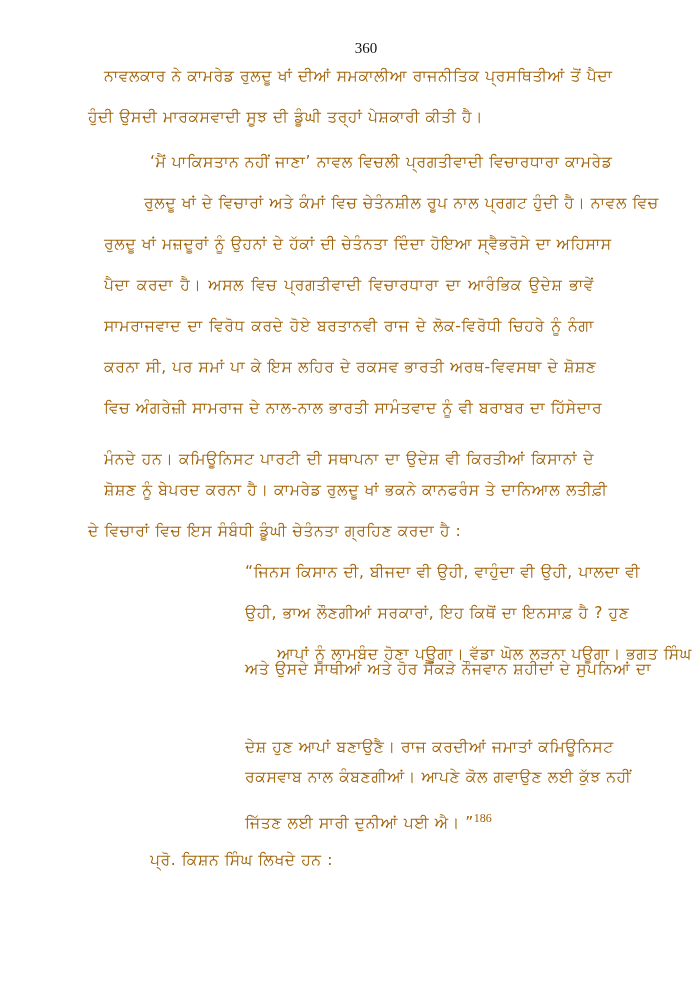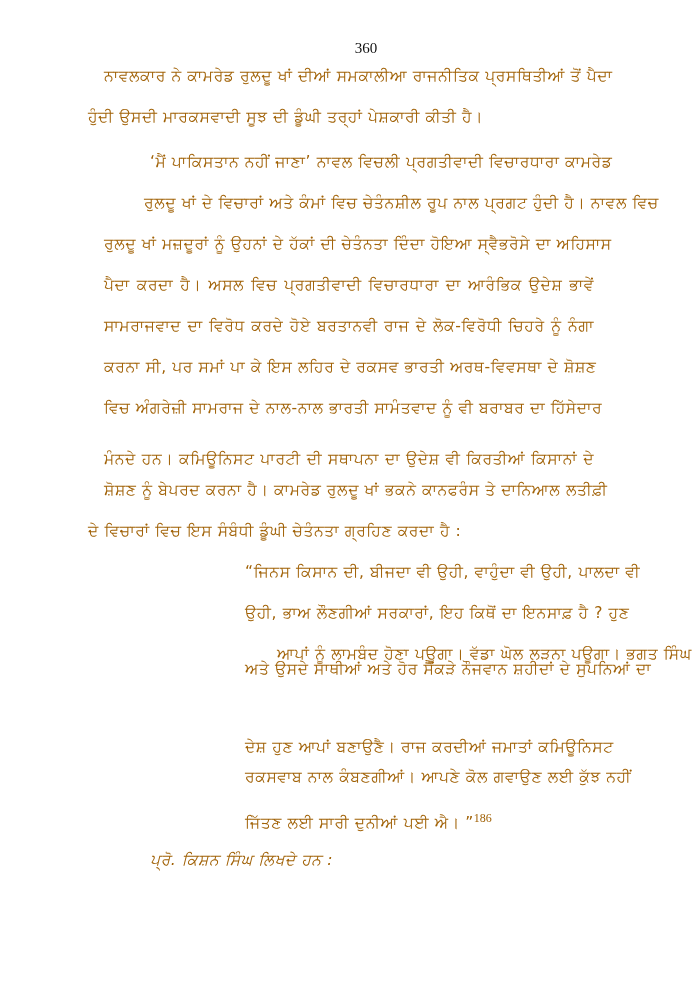--- a/index.html
+++ b/index.html
@@ -14,21 +14,21 @@
   }
   .line {
     position: absolute; white-space: nowrap; font-size: 15.5px; letter-spacing: 0.6px;
     line-height: 20px; color: #a16207;
   }
   .justify { left: 104px; width: 490px; text-align: justify; text-align-last: justify; }
   .indent { left: 150px; width: 444px; text-align: justify; text-align-last: justify; }
   .quote { left: 245px; width: 349px; text-align: justify; text-align-last: justify; }
   .quote-last { left: 245px; }
   .plain { left: 88px; }
-  .plain-indent { left: 150px; font-style: italic; }
+  .plain-indent { left: 150px; }
   sup.fn {
     font-family: "Liberation Serif", "DejaVu Serif", serif; font-size: 12px;
     vertical-align: super; letter-spacing: 0;
   }
 </style>
 </head>
 <body>
 
 <div>
   <div class="page-number">360</div>

